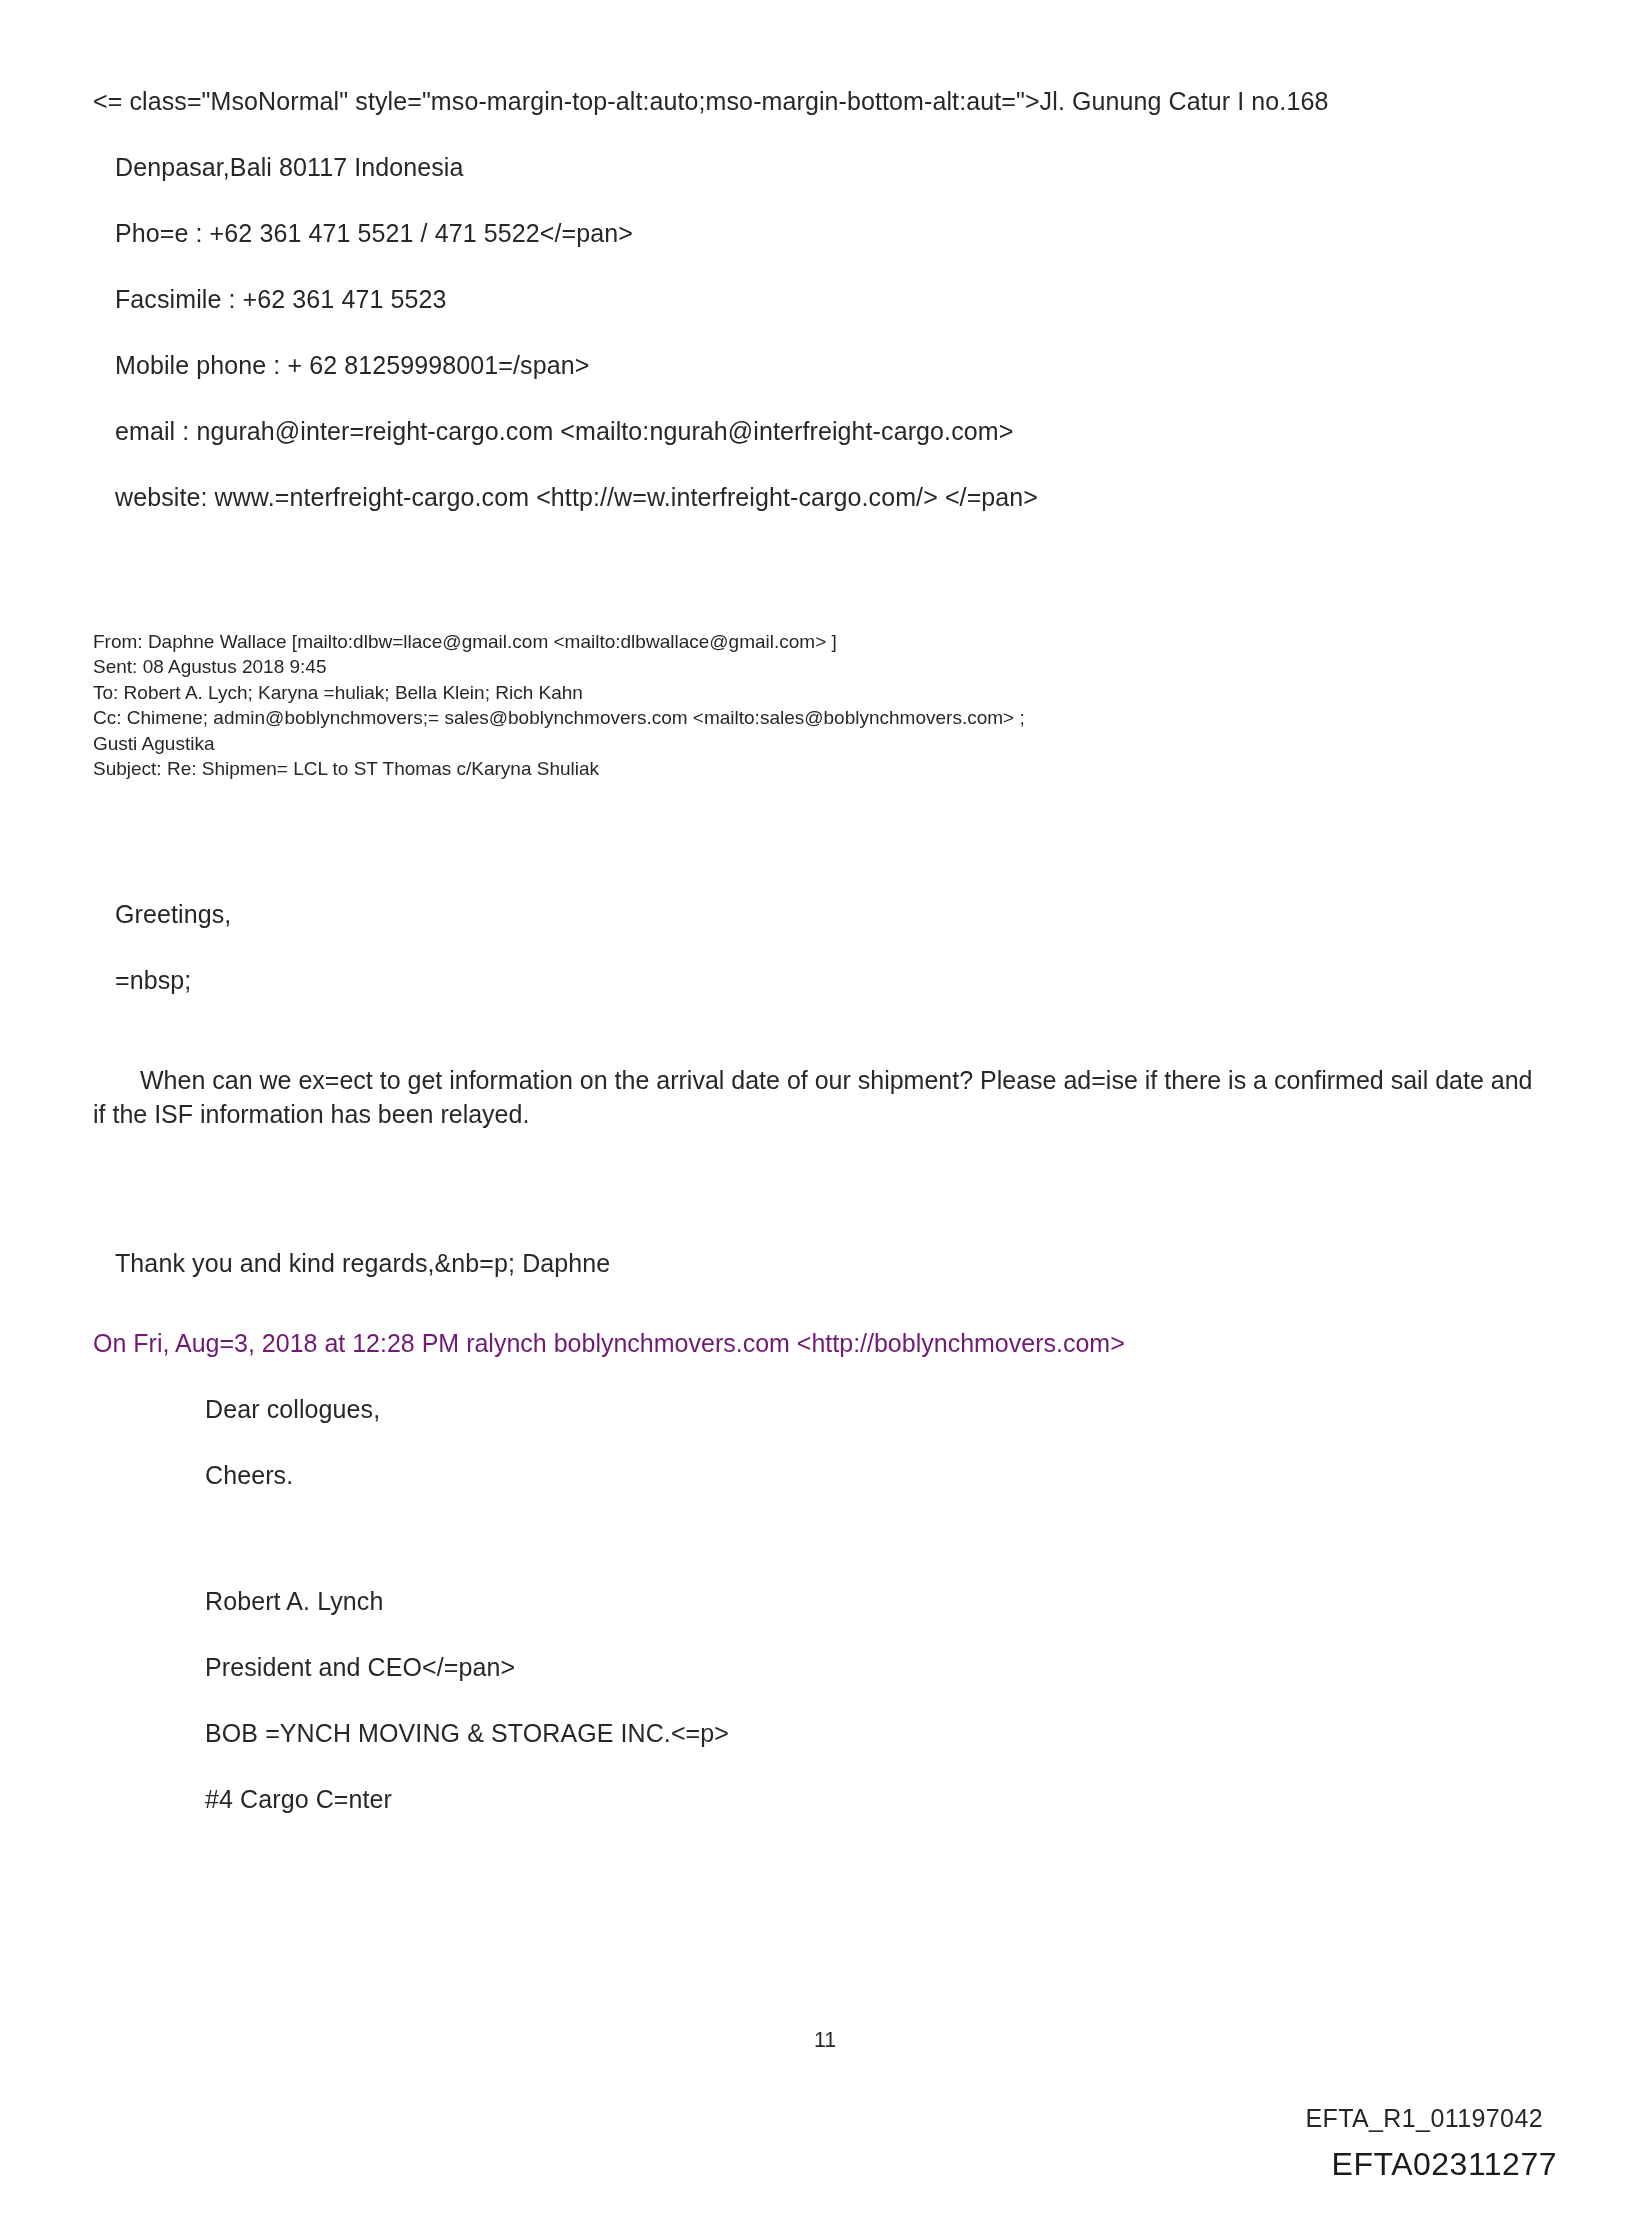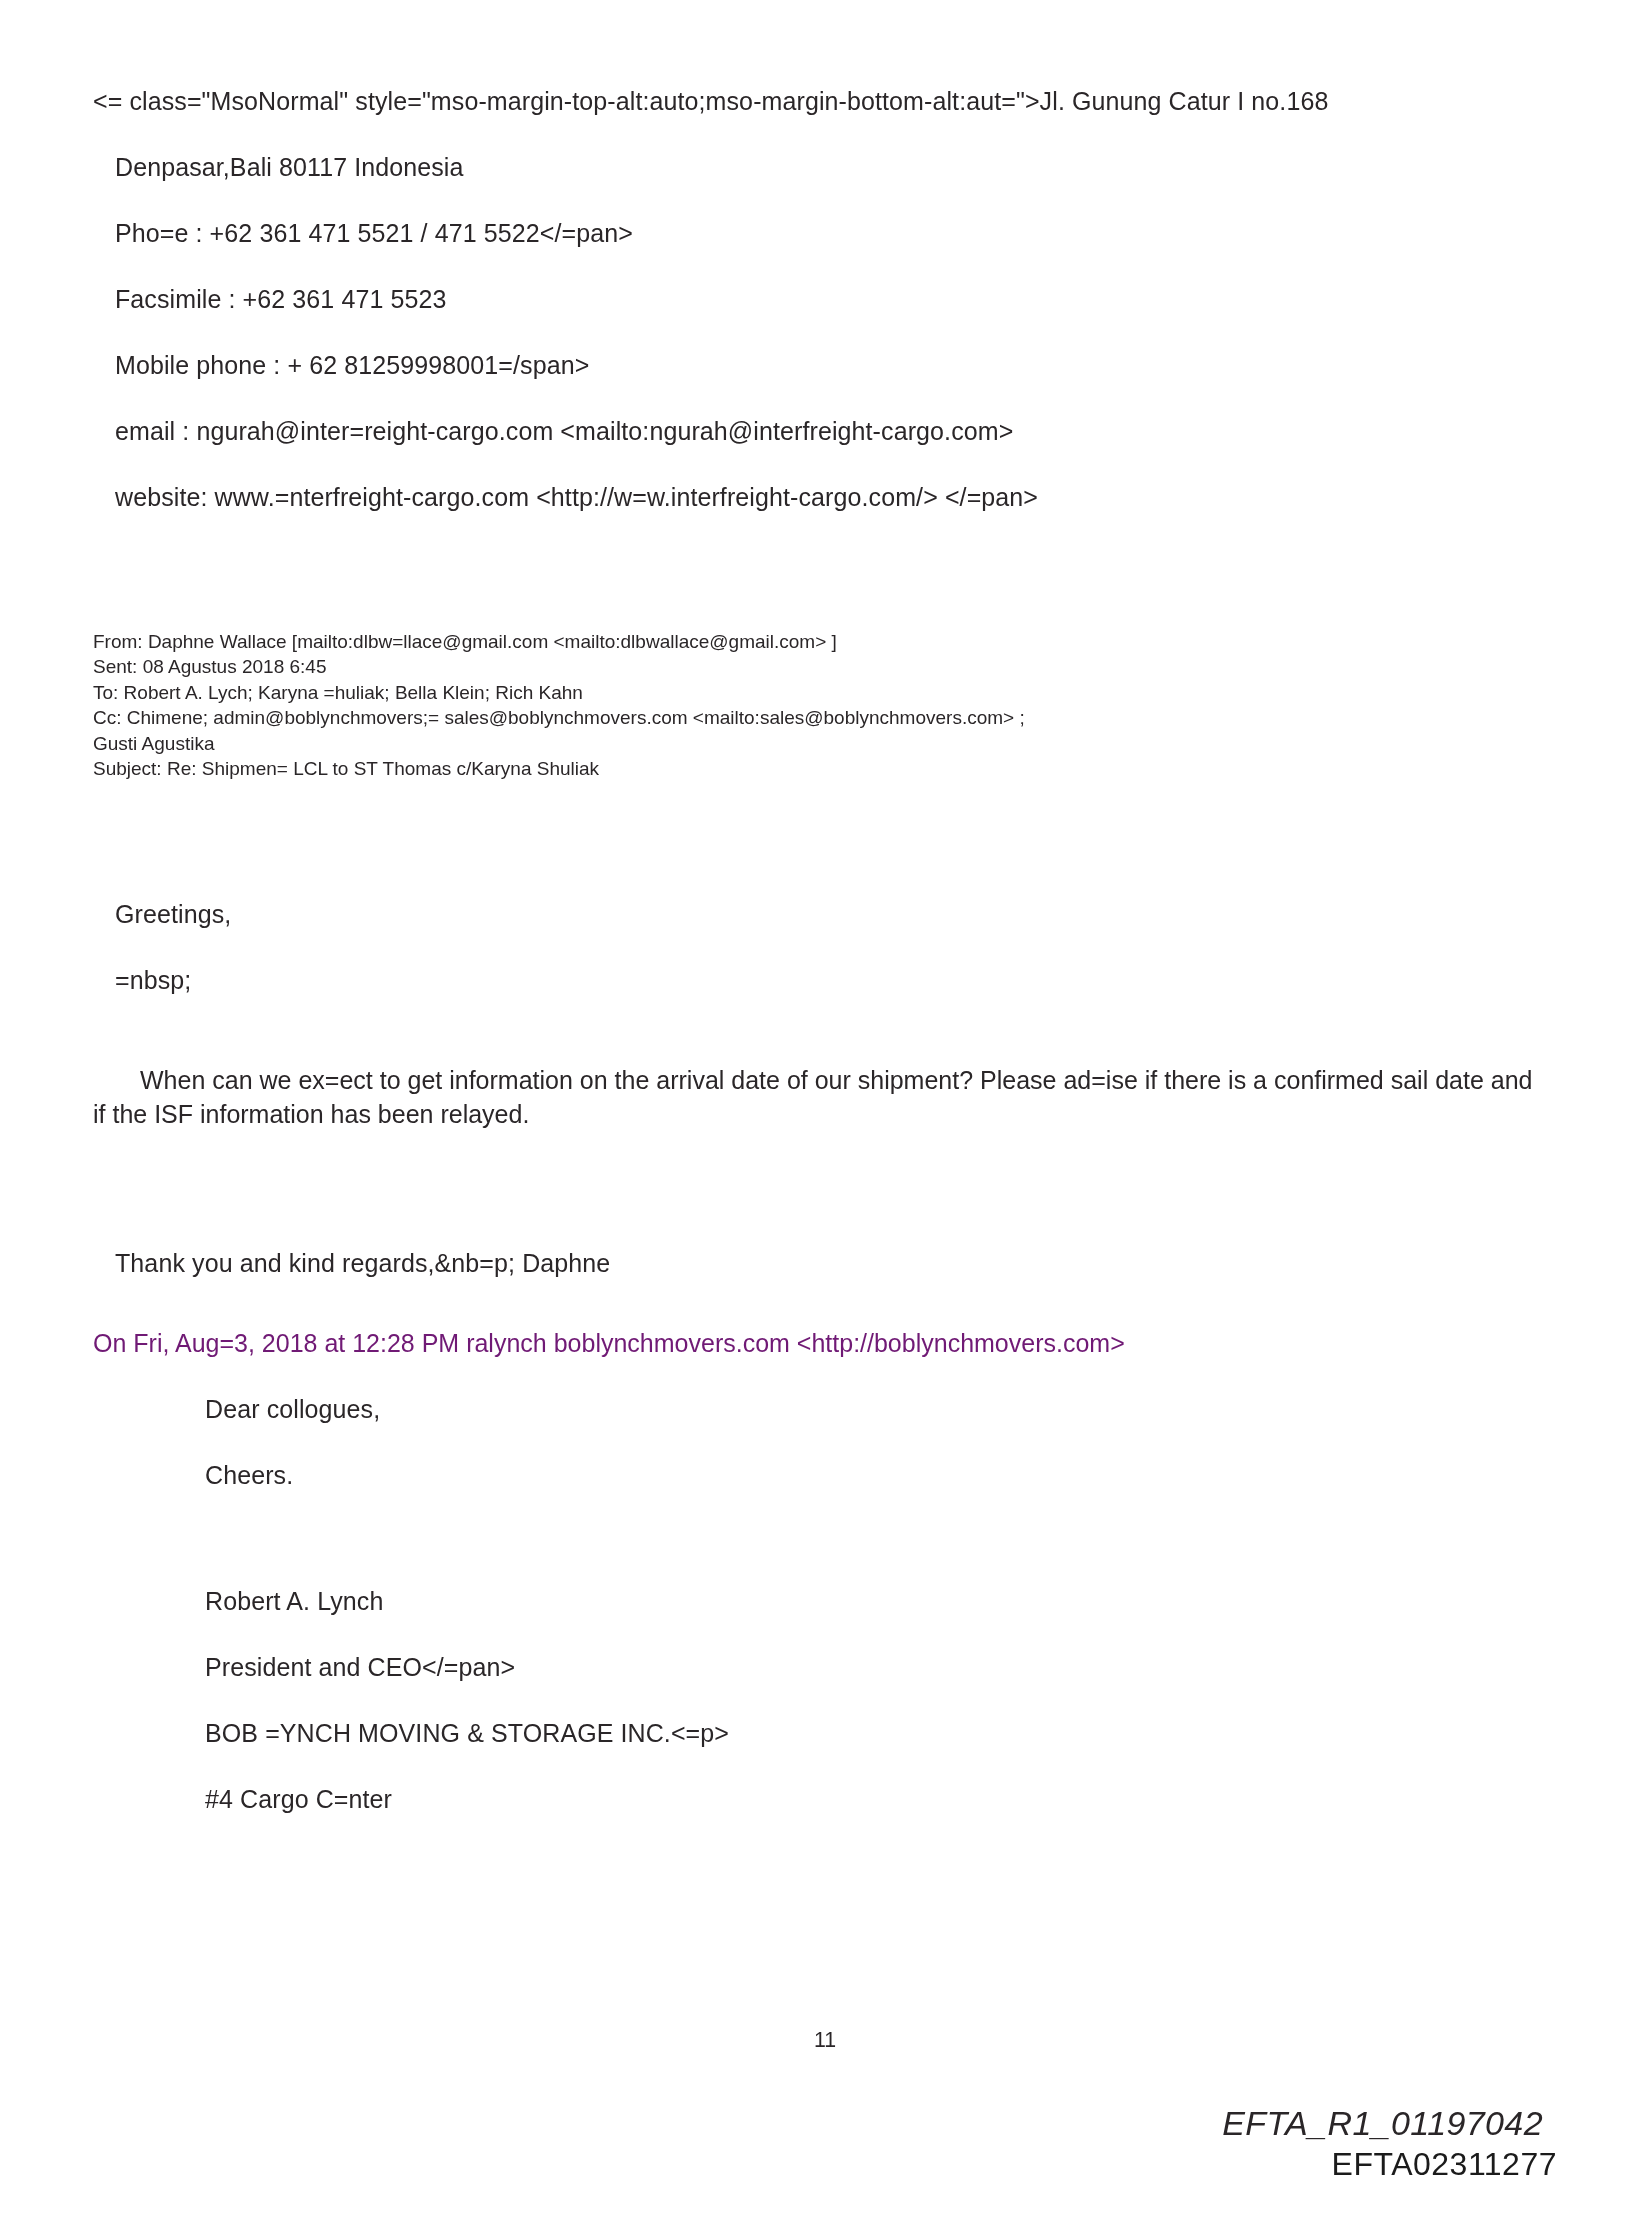--- a/index.html
+++ b/index.html
@@ -81,25 +81,24 @@
     top: 2028px;
     width: 1650px;
     text-align: center;
     font-size: 21.3px;
     color: #2a2628;
   }
   .bates-primary {
     position: absolute;
     right: 107px;
     top: 2104px;
-    font-size: 34px;
+    font-size: 25px;
     letter-spacing: 0.4px;
     color: #2a2628;
     text-align: right;
-    font-style: italic;
   }
   .bates-secondary {
     position: absolute;
     right: 93px;
     top: 2146px;
     font-size: 32px;
     letter-spacing: 0.5px;
     color: #1b1b1b;
     text-align: right;
   }
@@ -118,21 +117,21 @@
       <p class="para indent-1">Facsimile  : +62 361 471 5523</p>
       <p class="para indent-1">Mobile phone : + 62 81259998001=/span&gt;</p>
       <p class="para indent-1">email : ngurah@inter=reight-cargo.com &lt;mailto:ngurah@interfreight-cargo.com&gt;</p>
       <p class="para indent-1 tight">website: www.=nterfreight-cargo.com &lt;http://w=w.interfreight-cargo.com/&gt; &lt;/=pan&gt;</p>
     </div>
 
     <div class="gap-xl"></div>
 
     <div class="block-head">
       <span class="ln">From: Daphne Wallace [mailto:dlbw=llace@gmail.com &lt;mailto:dlbwallace@gmail.com&gt; ]</span>
-      <span class="ln">Sent: 08 Agustus 2018 6:45</span>
+      <span class="ln">Sent: 08 Agustus 2018 9:45</span>
       <span class="ln">To: Robert A. Lych; Karyna =huliak; Bella Klein; Rich Kahn</span>
       <span class="ln">Cc: Chimene; admin@boblynchmovers;= sales@boblynchmovers.com &lt;mailto:sales@boblynchmovers.com&gt; ;</span>
       <span class="ln">Gusti Agustika</span>
       <span class="ln">Subject: Re: Shipmen= LCL to ST Thomas c/Karyna Shuliak</span>
     </div>
 
     <div class="gap-xl"></div>
 
     <div>
       <p class="para indent-1">Greetings,</p>

